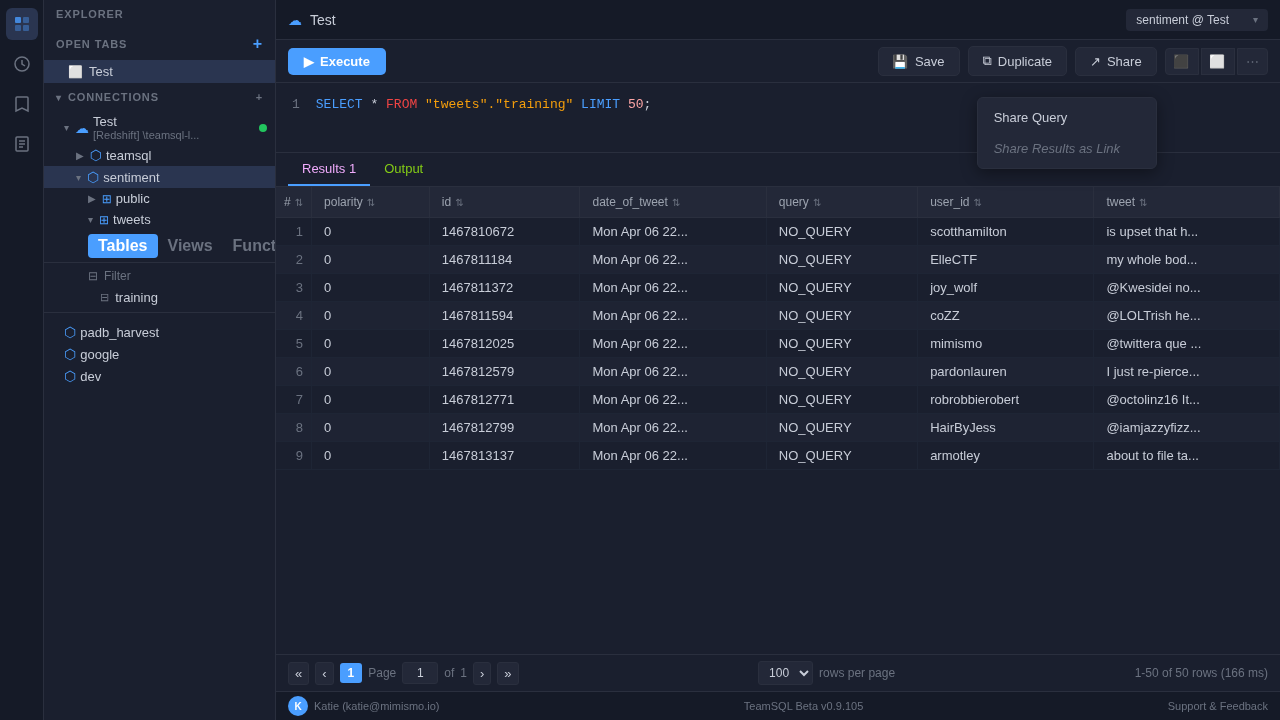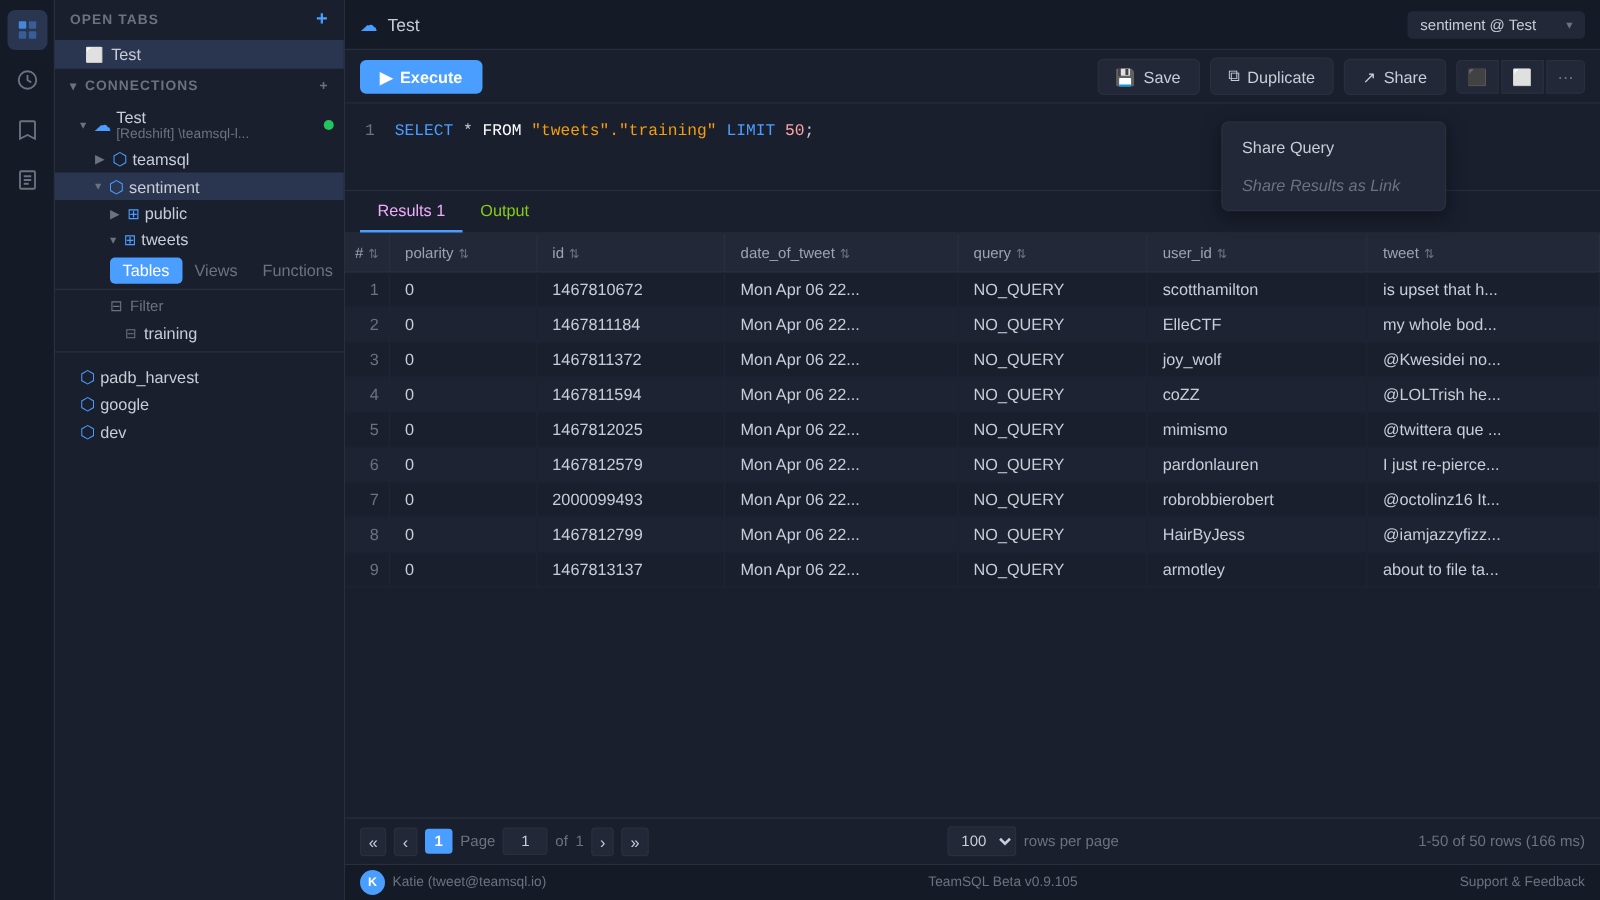--- a/index.html
+++ b/index.html
@@ -41,21 +41,21 @@
     .tree-indent-1 { padding-left: 20px; }
     .tree-indent-2 { padding-left: 32px; }
     .tree-indent-3 { padding-left: 44px; }
 
     .chevron-icon { font-size: 10px; color: #6b7280; margin-right: 2px; }
 
     .tabs-row {
       display: flex; align-items: center; gap: 0; padding: 4px 44px; border-bottom: 1px solid #2a2f3e; margin-bottom: 2px;
     }
     .tab-pill {
-      padding: 3px 10px; font-size: 13px; cursor: pointer; border-radius: 4px; color: #6b7280;
+      padding: 3px 10px; font-size: 16px; cursor: pointer; border-radius: 4px; color: #6b7280; font-weight: bold;
     }
     .tab-pill.active { background: #4a9eff; color: #fff; }
 
     .filter-row {
       display: flex; align-items: center; padding: 4px 44px; gap: 6px; color: #6b7280; font-size: 12px;
     }
     .filter-icon { font-size: 12px; }
 
     .table-tree-item {
       display: flex; align-items: center; padding: 3px 8px 3px 56px; cursor: pointer; gap: 6px; font-size: 13px; color: #c8cdd8;
@@ -103,21 +103,21 @@
       padding: 8px 16px; font-size: 13px; color: #c8cdd8; cursor: pointer;
     }
     .share-dropdown-item.disabled { color: #6b7280; cursor: default; font-style: italic; }
 
     
     .query-editor {
       padding: 12px 16px; font-family: 'Courier New', monospace; font-size: 13px; line-height: 1.6; background: #1a1f2e; min-height: 70px; border-bottom: 1px solid #2a2f3e; color: #c8cdd8;
     }
     .line-numbers { color: #6b7280; margin-right: 16px; user-select: none; }
     .kw-select { color: #4a9eff; }
-    .kw-from { color: #ffffff; }
+    .kw-from { color: #ef4444; }
     .str-val { color: #f59e0b; }
     .kw-limit { color: #4a9eff; }
     .num-val { color: #fca5a5; }
 
     
     .results-area { flex: 1; display: flex; flex-direction: column; overflow: hidden; }
     .results-tabs { display: flex; align-items: center; padding: 0 12px; background: #1a1f2e; border-bottom: 1px solid #2a2f3e; }
     .result-tab { padding: 8px 14px; font-size: 13px; cursor: pointer; color: #84cc16; border-bottom: 2px solid transparent; }
     .result-tab.active { color: #f0abfc; border-bottom: 2px solid #4a9eff; }
 
@@ -182,20 +182,23 @@
       <rect x="3" y="2" width="12" height="14" rx="1"></rect>
       <line x1="6" y1="6" x2="12" y2="6"></line>
       <line x1="6" y1="9" x2="12" y2="9"></line>
       <line x1="6" y1="12" x2="10" y2="12"></line>
     </svg>
   </div>
 </div>
 
 <div class="sidebar">
 
+  <div class="sidebar-section-header">
+    <span>EXPLORER</span>
+  </div>
 
   <div class="sidebar-section-header">
     <span>OPEN TABS</span>
     <span class="add-btn">+</span>
   </div>
   <div class="open-tabs-item active">
     <span class="tab-icon">⬜</span>
     <span>Test</span>
   </div>
 
@@ -389,21 +392,21 @@
       <td>0</td>
       <td>1467812579</td>
       <td>Mon Apr 06 22...</td>
       <td>NO_QUERY</td>
       <td>pardonlauren</td>
       <td>I just re-pierce...</td>
     </tr>
             <tr>
       <td>7</td>
       <td>0</td>
-      <td>2000099493</td>
+      <td>1467812771</td>
       <td>Mon Apr 06 22...</td>
       <td>NO_QUERY</td>
       <td>robrobbierobert</td>
       <td>@octolinz16 It...</td>
     </tr>
             <tr>
       <td>8</td>
       <td>0</td>
       <td>1467812799</td>
       <td>Mon Apr 06 22...</td>
@@ -442,18 +445,18 @@
       </select>
       <span class="pg-label">rows per page</span>
       <div class="pg-spacer"></div>
       <span class="pg-info">1-50 of 50 rows (166 ms)</span>
     </div>
   </div>
 
   <div class="status-bar">
     <div class="status-bar-user">
       <div class="user-avatar">K</div>
-      <span>Katie (tweet@teamsql.io)</span>
+      <span>Katie (katie@mimismo.io)</span>
     </div>
     <span class="status-center">TeamSQL Beta v0.9.105</span>
     <span class="status-right">Support &amp; Feedback</span>
   </div>
 </div>
 
 </body></html>

